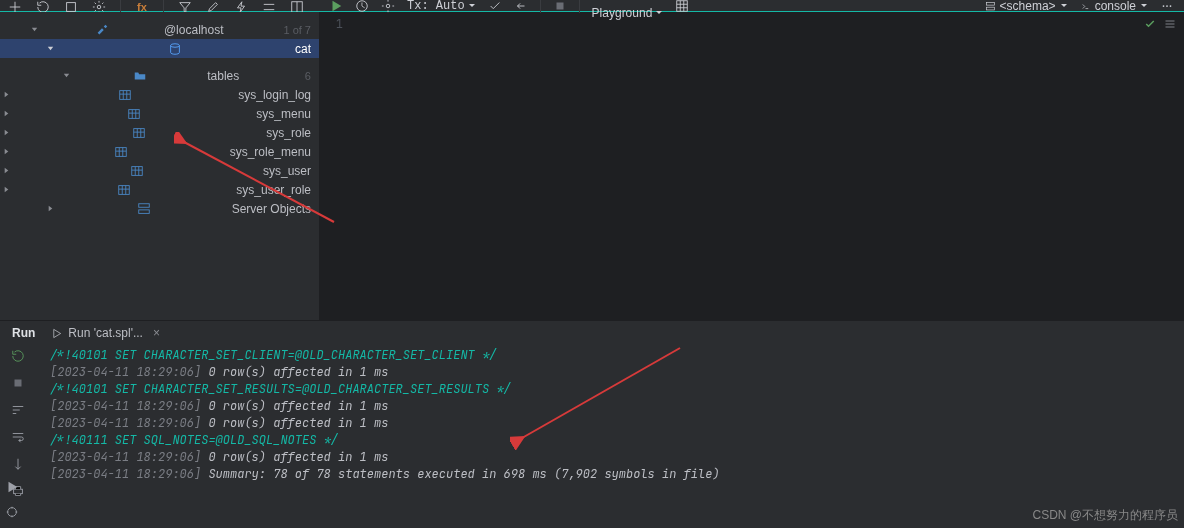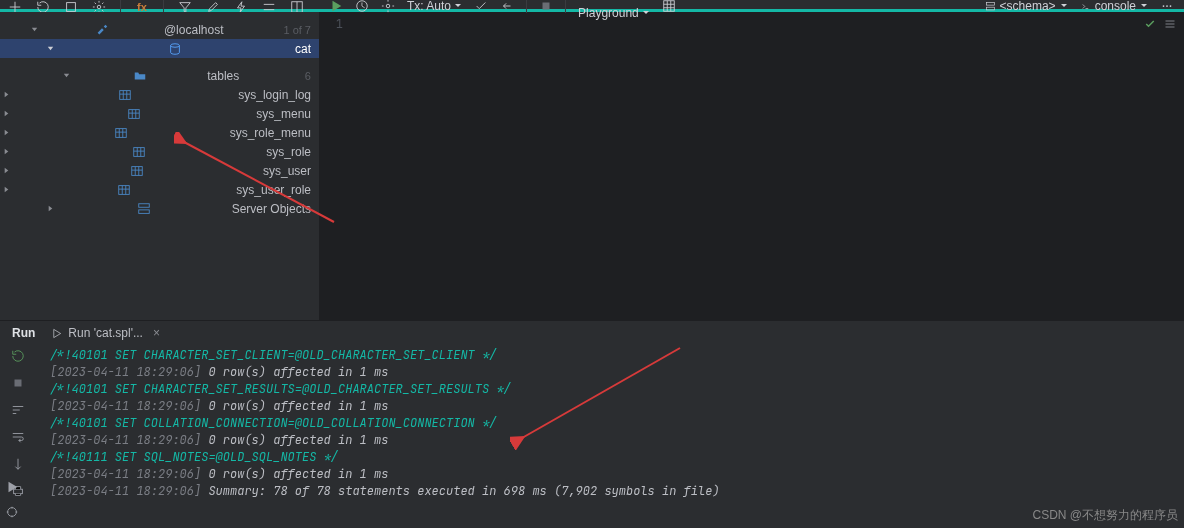--- a/index.html
+++ b/index.html
@@ -5,21 +5,21 @@
 * { margin: 0; padding: 0; box-sizing: border-box; }
 body {
   width: 1184px; height: 528px;
   background: #2b2d30; color: #bcbec4;
   font-family: -apple-system, BlinkMacSystemFont, "Segoe UI", sans-serif;
   font-size: 12px; overflow: hidden; position: relative;
 }
 .mono { font-family: "JetBrains Mono", Consolas, monospace; }
 
 
-.top-toolbar { height: 12px; display:flex; align-items:flex-start; padding:0 8px; border-bottom:3px solid #14b8a6; }
+.top-toolbar { height: 12px; display:flex; align-items:flex-start; padding:0 8px; border-bottom:1px solid #14b8a6; }
 .top-toolbar .left, .top-toolbar .right { display:flex; gap:14px; align-items:center; }
 .tb-icn { width:14px; height:14px; display:inline-flex; align-items:center; justify-content:center; color:#ced0d6; }
 .tb-icn svg { width:14px; height:14px; }
 .divider { width:1px; height:14px; background:#3a3c40; }
 
 
 .main { display:flex; height: 308px; }
 .sidebar { width: 319px; background:#2b2d30; overflow:hidden; position:relative; }
 .editor { flex:1; background:#1e1f22; display:flex; position:relative; }
 .editor-top { height:12px; position:absolute; top:-12px; left:0; right:0; display:flex; align-items:center; gap:12px; padding:0 10px; color:#ced0d6; }
@@ -212,35 +212,35 @@
               <svg viewBox="0 0 10 10">
                 <path fill="currentColor" d="M3 2l4 3-4 3z"></path>
               </svg>
             </span>
             <span class="icn table-icn">
               <svg viewBox="0 0 16 16">
                 <rect x="2" y="3" width="12" height="10" fill="none" stroke="#4a88c7"></rect>
                 <path stroke="#4a88c7" d="M2 7h12M6 3v10M10 3v10"></path>
               </svg>
             </span>
+            <span class="lbl">sys_role</span>
+          </div>
+          <div class="row ind3">
+            <span class="arrow">
+              <svg viewBox="0 0 10 10">
+                <path fill="currentColor" d="M3 2l4 3-4 3z"></path>
+              </svg>
+            </span>
+            <span class="icn table-icn">
+              <svg viewBox="0 0 16 16">
+                <rect x="2" y="3" width="12" height="10" fill="none" stroke="#4a88c7"></rect>
+                <path stroke="#4a88c7" d="M2 7h12M6 3v10M10 3v10"></path>
+              </svg>
+            </span>
             <span class="lbl">sys_role_menu</span>
-          </div>
-          <div class="row ind3">
-            <span class="arrow">
-              <svg viewBox="0 0 10 10">
-                <path fill="currentColor" d="M3 2l4 3-4 3z"></path>
-              </svg>
-            </span>
-            <span class="icn table-icn">
-              <svg viewBox="0 0 16 16">
-                <rect x="2" y="3" width="12" height="10" fill="none" stroke="#4a88c7"></rect>
-                <path stroke="#4a88c7" d="M2 7h12M6 3v10M10 3v10"></path>
-              </svg>
-            </span>
-            <span class="lbl">sys_role</span>
           </div>
           <div class="row ind3">
             <span class="arrow">
               <svg viewBox="0 0 10 10">
                 <path fill="currentColor" d="M3 2l4 3-4 3z"></path>
               </svg>
             </span>
             <span class="icn table-icn">
               <svg viewBox="0 0 16 16">
                 <rect x="2" y="3" width="12" height="10" fill="none" stroke="#4a88c7"></rect>
@@ -293,21 +293,21 @@
             <circle cx="8" cy="8" r="6" fill="none" stroke="currentColor"></circle>
             <path stroke="currentColor" d="M8 4v4l3 2"></path>
           </svg>
         </span>
       <span class="tb-icn">
           <svg viewBox="0 0 16 16">
             <circle cx="8" cy="8" r="2" fill="none" stroke="currentColor"></circle>
             <path stroke="currentColor" fill="none" d="M8 1v2M8 13v2M1 8h2M13 8h2"></path>
           </svg>
         </span>
-      <span style="display:flex;align-items:center;gap:3px;">
+      <span style="display:flex;align-items:center;gap:3px;font-family:Liberation Mono, monospace;">
           <span>Tx: Auto</span>
           <svg width="8" height="8" viewBox="0 0 8 8">
             <path fill="currentColor" d="M1 2l3 3 3-3z"></path>
           </svg>
         </span>
       <span class="tb-icn">
           <svg viewBox="0 0 16 16">
             <path fill="none" stroke="currentColor" d="M3 8l3 3 7-7"></path>
           </svg>
         </span>
@@ -408,21 +408,20 @@
       <span><svg viewBox="0 0 16 16">
             <rect x="3" y="6" width="10" height="5" fill="none" stroke="currentColor"></rect>
             <path stroke="currentColor" d="M5 6V3h6v3M5 11v2h6v-2"></path>
           </svg></span>
     </div>
     <div class="console mono" id="console-out">
         <div class="ln"><span class="c-comment">/*!40101 SET CHARACTER_SET_CLIENT=@OLD_CHARACTER_SET_CLIENT */</span></div>
         <div class="ln"><span class="c-ts">[2023-04-11 18:29:06] </span><span class="c-msg">0 row(s) affected in 1 ms</span></div>
         <div class="ln"><span class="c-comment">/*!40101 SET CHARACTER_SET_RESULTS=@OLD_CHARACTER_SET_RESULTS */</span></div>
         <div class="ln"><span class="c-ts">[2023-04-11 18:29:06] </span><span class="c-msg">0 row(s) affected in 1 ms</span></div>
-        <div class="ln"><span class="c-comment">/*!40101 SET COLLATION_CONNECTION=@OLD_COLLATION_CONNECTION */</span></div>
         <div class="ln"><span class="c-ts">[2023-04-11 18:29:06] </span><span class="c-msg">0 row(s) affected in 1 ms</span></div>
         <div class="ln"><span class="c-comment">/*!40111 SET SQL_NOTES=@OLD_SQL_NOTES */</span></div>
         <div class="ln"><span class="c-ts">[2023-04-11 18:29:06] </span><span class="c-msg">0 row(s) affected in 1 ms</span></div>
         <div class="ln"><span class="c-ts">[2023-04-11 18:29:06] </span><span class="c-msg">Summary: 78 of 78 statements executed in 698 ms (7,902 symbols in file)</span></div>
       </div>
   </div>
 </div>
 
 <div class="bottom-strip">
   <span><svg viewBox="0 0 16 16">

